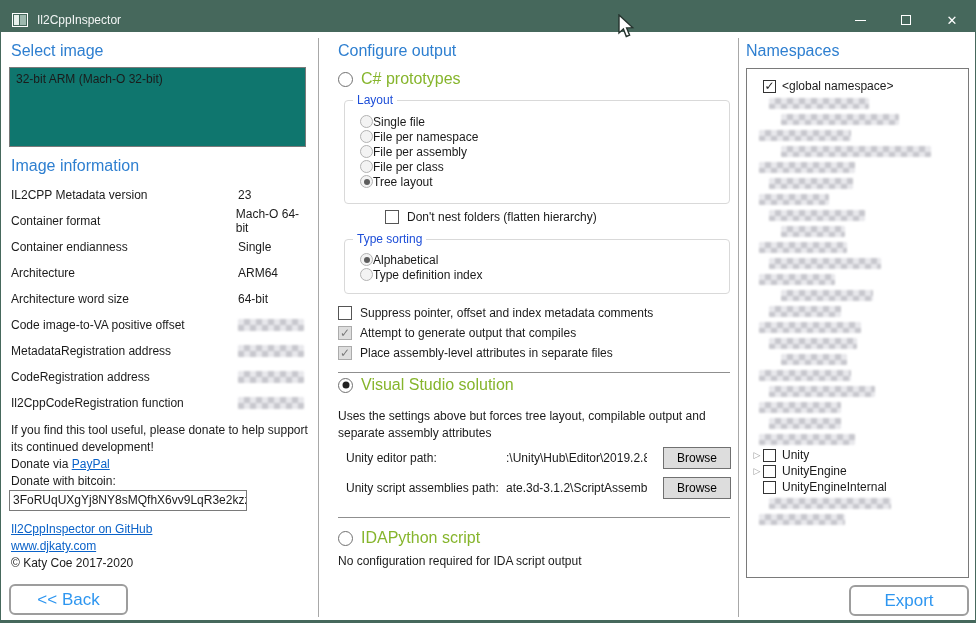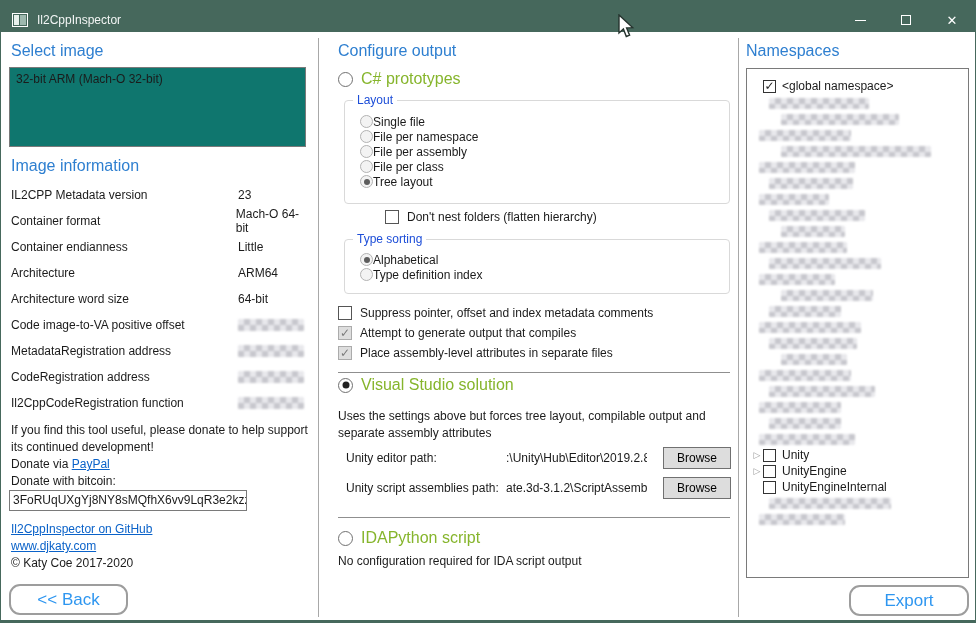--- a/index.html
+++ b/index.html
@@ -27,21 +27,21 @@
   .info-value { margin-left:10px; }
   .blur { display:inline-block; height:12px; border-radius:1px;
     background-image:
       linear-gradient(45deg,#c7c7cd 26%,transparent 26%,transparent 74%,#c7c7cd 74%),
       linear-gradient(45deg,#c7c7cd 26%,#e8e8ec 26%,#e8e8ec 74%,#c7c7cd 74%);
     background-size:12px 12px; background-position:0 0,6px 6px;
     filter: blur(1.1px); }
   .donate-text { line-height:17px; }
   a.link { color:#0a62c9; text-decoration:underline; cursor:pointer; }
   .btc-box { position:absolute; border:1px solid #7a7a7a; height:21px; line-height:19px; padding:0 3px; white-space:nowrap; overflow:hidden; background:#fff; }
-  .big-btn { position:absolute; background:#fff; border:2px solid #9d9d9d; border-radius:11px; color:#2e96f0; font-size:17px; display:flex; align-items:center; justify-content:center; cursor:pointer; }
+  .big-btn { position:absolute; background:#fff; border:2px solid #9d9d9d; border-radius:6px; color:#2e96f0; font-size:17px; display:flex; align-items:center; justify-content:center; cursor:pointer; }
 
   
   .radio { display:inline-block; border-radius:50%; background:#fff; position:relative; flex:none; }
   .radio.lg { width:15px; height:15px; border:1px solid #707070; }
   .radio.sm { width:13px; height:13px; border:1px solid #b3b3b3; background:#f3f3f3; }
   .radio.checked::after { content:""; position:absolute; left:50%; top:50%; transform:translate(-50%,-50%); border-radius:50%; }
   .radio.lg.checked::after { width:7px; height:7px; background:#222; }
   .radio.sm.checked::after { width:6px; height:6px; background:#5d5d5d; }
   .cb { display:inline-block; width:14px; height:14px; border:1px solid #555; background:#fff; flex:none; text-align:center; line-height:12px; font-size:12px; }
   .cb.dis-checked { background:#dedede; border-color:#ababab; color:#7a7a7a; }
@@ -111,21 +111,21 @@
       <div class="info-row">
           <span class="info-label">IL2CPP Metadata version</span>
           <span class="info-value">23</span>
         </div>
       <div class="info-row">
           <span class="info-label">Container format</span>
           <span class="info-value">Mach-O 64-bit</span>
         </div>
       <div class="info-row">
           <span class="info-label">Container endianness</span>
-          <span class="info-value">Little</span>
+          <span class="info-value">Single</span>
         </div>
       <div class="info-row">
           <span class="info-label">Architecture</span>
           <span class="info-value">ARM64</span>
         </div>
       <div class="info-row">
           <span class="info-label">Architecture word size</span>
           <span class="info-value">64-bit</span>
         </div>
       <div class="info-row">

